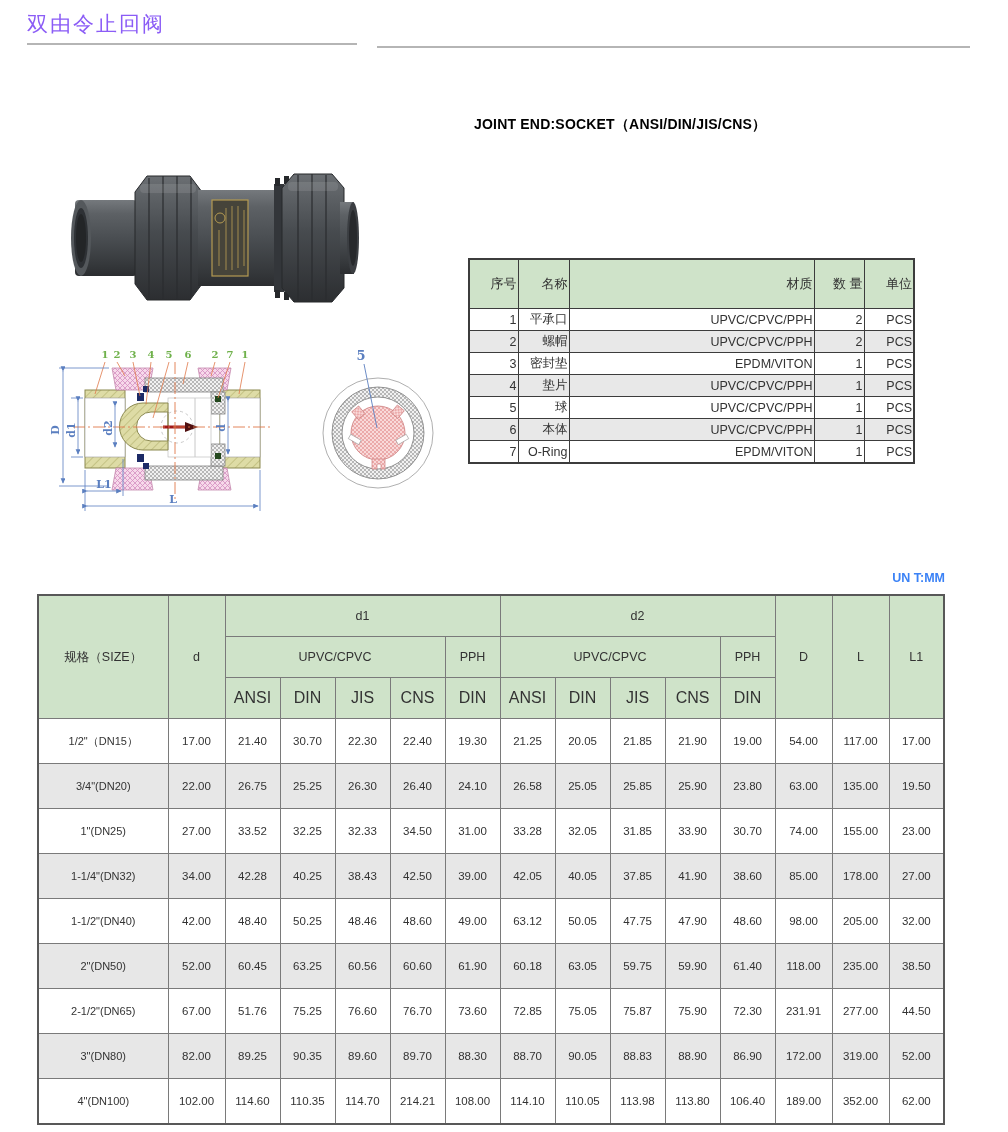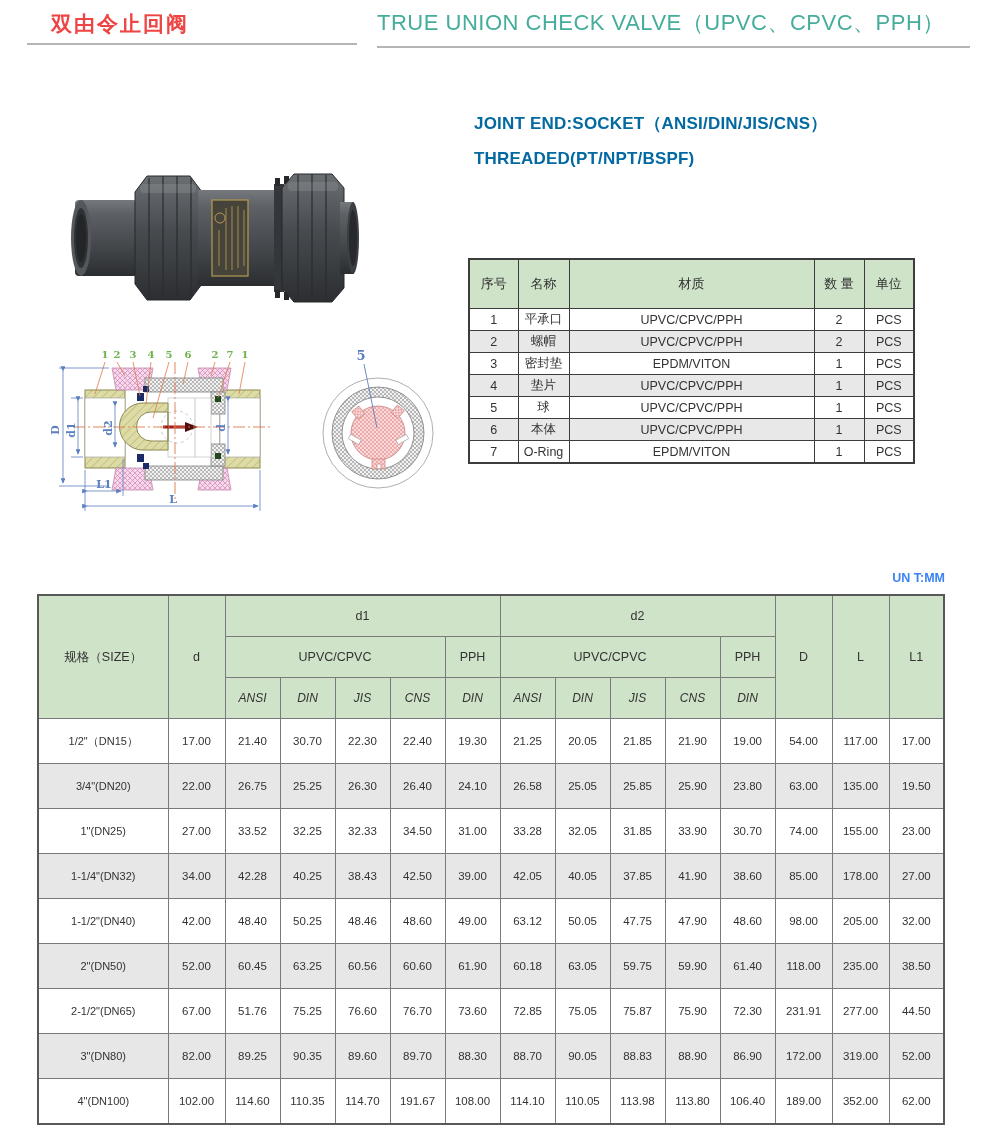--- a/index.html
+++ b/index.html
@@ -1,65 +1,64 @@
 <!DOCTYPE html>
 <html><head>
 <meta charset="utf-8">
 <style>
   html,body{margin:0;padding:0;background:#ffffff;}
   .page{
     position:relative;width:1008px;height:1132px;background:#fff;overflow:hidden;
     font-family:"Liberation Sans","DejaVu Sans",sans-serif;color:#333;
   }
   
-  .hdr-cn{position:absolute;left:27px;top:10px;font-size:21px;font-weight:700;
-          letter-spacing:2px;color:#ef4444;margin-left:24px;}
+  .hdr-cn{position:absolute;left:27px;top:10px;font-size:21px;font-weight:400;
+          letter-spacing:2px;color:#8b5cf6;}
   .hdr-en{position:absolute;left:377px;top:8px;font-size:22px;font-weight:400;
           letter-spacing:.5px;color:#45ad9b;white-space:nowrap;}
   .rule{position:absolute;height:2px;background:#b5b5b5;}
   .rule-cn{left:27px;top:43px;width:330px;}
   .rule-en{left:377px;top:46px;width:593px;}
   
   .specs{position:absolute;left:474px;top:113px;}
-  .spec-line{height:35px;line-height:22px;font-size:17px;font-weight:700;color:#0369a1;
+  .spec-line{height:35px;line-height:22px;font-size:14px;font-weight:700;color:#000000;
              letter-spacing:.2px;white-space:nowrap;}
   
   table{border-collapse:collapse;table-layout:fixed;}
   .parts{position:absolute;left:468px;top:258px;width:445px;
          border:2px solid #3c3c3c;font-size:12.5px;}
-  .parts th,.parts td{border:1px solid #3c3c3c;text-align:center;vertical-align:middle;
+  .parts th,.parts td{border:1px solid #3c3c3c;text-align:right;vertical-align:middle;
          overflow:hidden;white-space:nowrap;color:#333;}
   .parts thead th{height:46px;background:#cfe3c9;font-weight:400;font-size:13px;}
   .parts tbody td{height:19px;background:#fff;}
   .parts tbody tr.alt td{background:#e8e8e8;}
   
   .unit-note{position:absolute;left:820px;top:571px;width:125px;text-align:right;
              font-size:12.5px;font-weight:700;color:#3b82f6;}
   .dims{position:absolute;left:37px;top:594px;width:908px;
         border:2px solid #585858;font-size:11.5px;}
   .dims th,.dims td{border:1px solid #7a7a7a;text-align:center;vertical-align:middle;
         overflow:hidden;white-space:nowrap;color:#333;}
   .dims thead th{background:#cfe3c9;font-weight:400;font-size:12.5px;height:38px;}
-  .dims thead tr:nth-child(3) th{font-size:12px;font-style:italic;}
+  .dims thead tr:nth-child(3) th{font-size:16px;}
   .dims tbody td{height:42px;background:#fff;}
   .dims tbody tr.alt td{background:#e7e7e7;}
   .dims tbody td.size{font-size:11px;}
   
   .photo{position:absolute;left:60px;top:138px;}
   .drawing{position:absolute;left:25px;top:338px;}
   svg text{font-family:"DejaVu Serif","Liberation Serif",serif;}
 </style>
 </head>
 <body>
 
 <div class="page">
 
   <div class="hdr-cn">双由令止回阀</div>
   <div class="rule rule-cn"></div>
-  <div class="hdr-en">TRUE UNION CHECK VALVE（UPVC、CPVC、PPH）</div>
   <div class="rule rule-en"></div>
 
   <svg class="photo" width="300" height="200" viewBox="0 0 300 200">
     <defs>
       <linearGradient id="gMetal" x1="0" y1="0" x2="0" y2="1">
         <stop offset="0" stop-color="#75797d"></stop>
           <stop offset=".18" stop-color="#5d6165"></stop>
         <stop offset=".5" stop-color="#4a4e52"></stop>
           <stop offset=".85" stop-color="#35383b"></stop>
         <stop offset="1" stop-color="#2b2d30"></stop>
@@ -108,21 +107,20 @@
       <rect x="228" y="44" width="50" height="9" rx="4" fill="#ffffff" opacity=".10"></rect>
 
       <rect x="280" y="64" width="14" height="72" fill="url(#gMetal)"></rect>
       <ellipse cx="293" cy="100" rx="6" ry="36" fill="#3b3e42"></ellipse>
       <ellipse cx="293" cy="100" rx="4" ry="28" fill="#27292c"></ellipse>
     </g>
   </svg>
 
   <div class="specs">
     <div class="spec-line">JOINT END:SOCKET（ANSI/DIN/JIS/CNS）</div>
-    <div class="spec-line">THREADED(PT/NPT/BSPF)</div>
   </div>
 
   <table class="parts">
     <colgroup>
         <col style="width:49px">
         <col style="width:51px">
         <col style="width:245px">
         <col style="width:50px">
         <col style="width:50px">
       </colgroup>
@@ -498,21 +496,21 @@
           <td>172.00</td>
           <td>319.00</td>
           <td>52.00</td>
         </tr>
         <tr>
           <td class="size">4"(DN100)</td>
           <td>102.00</td>
           <td>114.60</td>
           <td>110.35</td>
           <td>114.70</td>
-          <td>191.67</td>
+          <td>214.21</td>
           <td>108.00</td>
           <td>114.10</td>
           <td>110.05</td>
           <td>113.98</td>
           <td>113.80</td>
           <td>106.40</td>
           <td>189.00</td>
           <td>352.00</td>
           <td>62.00</td>
         </tr>

